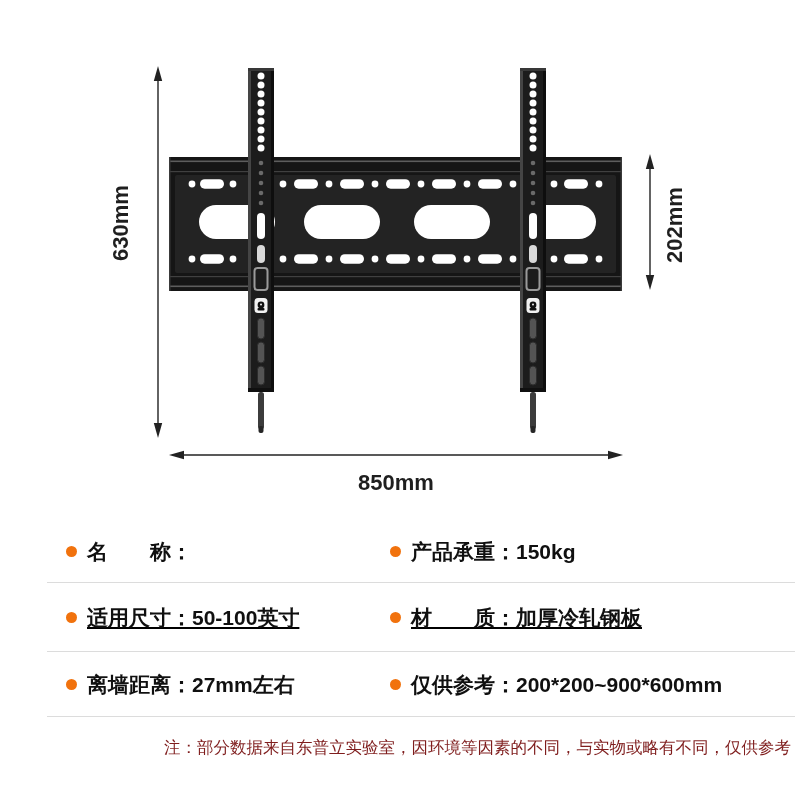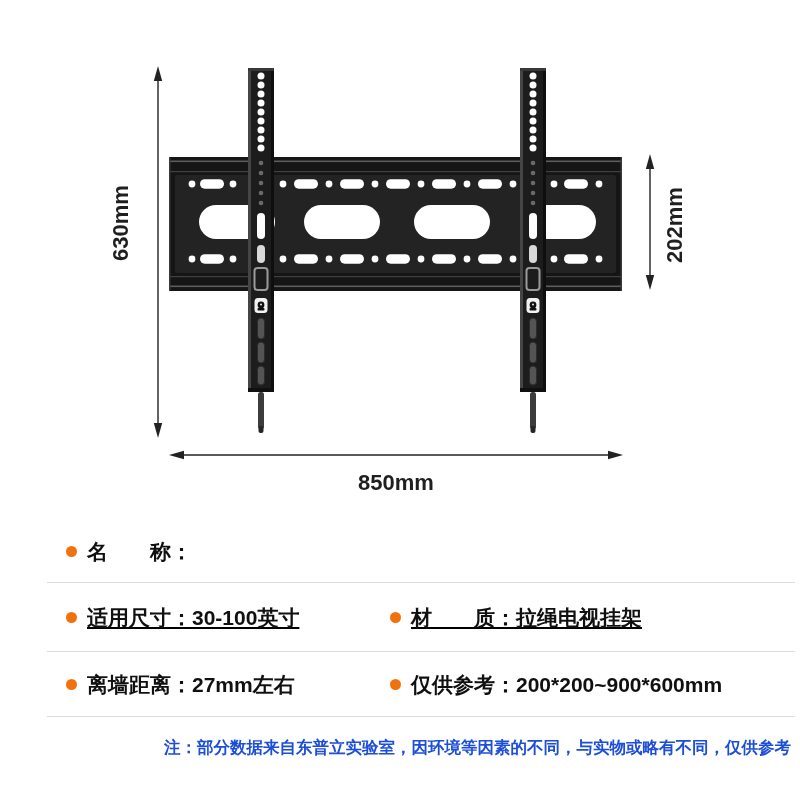--- a/index.html
+++ b/index.html
@@ -11,21 +11,21 @@
   .spec-row{display:flex;align-items:center;border-bottom:1px solid #dcdcdc;padding-left:19px;box-sizing:border-box;}
   .spec-row.r1{height:63px;}
   .spec-row.r2{height:69px;text-decoration:underline;}
   .spec-row.r3{height:65px;align-items:center;}
   .spec-cell{display:flex;align-items:center;}
   .spec-cell.c1{flex:0 0 324px;}
   .spec-cell.c2{flex:1;}
   .dot{width:11px;height:11px;border-radius:50%;background:#f1720d;margin-right:10px;flex-shrink:0;}
   .spec-label,.spec-value{font-size:21px;font-weight:700;color:#101010;white-space:pre;line-height:1;}
   .footnote{position:absolute;left:155px;top:737px;width:645px;text-align:center;
-    font-size:16.5px;color:#1d4ed8;font-weight:700;line-height:20px;}
+    font-size:16.5px;color:#7f1d1d;font-weight:400;line-height:20px;}
 </style>
 </head>
 <body>
 
 <div class="stage">
 
   <svg class="diagram" width="800" height="520" viewBox="0 0 800 520">
 
     <g>
       <rect x="169" y="157" width="453" height="134" fill="#151515"></rect>
@@ -197,32 +197,37 @@
     </g>
   </svg>
 
   <div class="specs">
 
     <div class="spec-row r1">
       <div class="spec-cell c1">
         <span class="dot"></span>
         <span class="spec-label">名　　称：</span>
       </div>
+      <div class="spec-cell c2">
+        <span class="dot"></span>
+        <span class="spec-label">产品承重：</span>
+        <span class="spec-value">150kg</span>
+      </div>
     </div>
 
     <div class="spec-row r2">
       <div class="spec-cell c1">
         <span class="dot"></span>
         <span class="spec-label">适用尺寸：</span>
-        <span class="spec-value">30-100英寸</span>
+        <span class="spec-value">50-100英寸</span>
       </div>
       <div class="spec-cell c2">
         <span class="dot"></span>
         <span class="spec-label">材　　质：</span>
-        <span class="spec-value">拉绳电视挂架</span>
+        <span class="spec-value">加厚冷轧钢板</span>
       </div>
     </div>
 
     <div class="spec-row r3">
       <div class="spec-cell c1">
         <span class="dot"></span>
         <span class="spec-label">离墙距离：</span>
         <span class="spec-value">27mm左右</span>
       </div>
       <div class="spec-cell c2">

